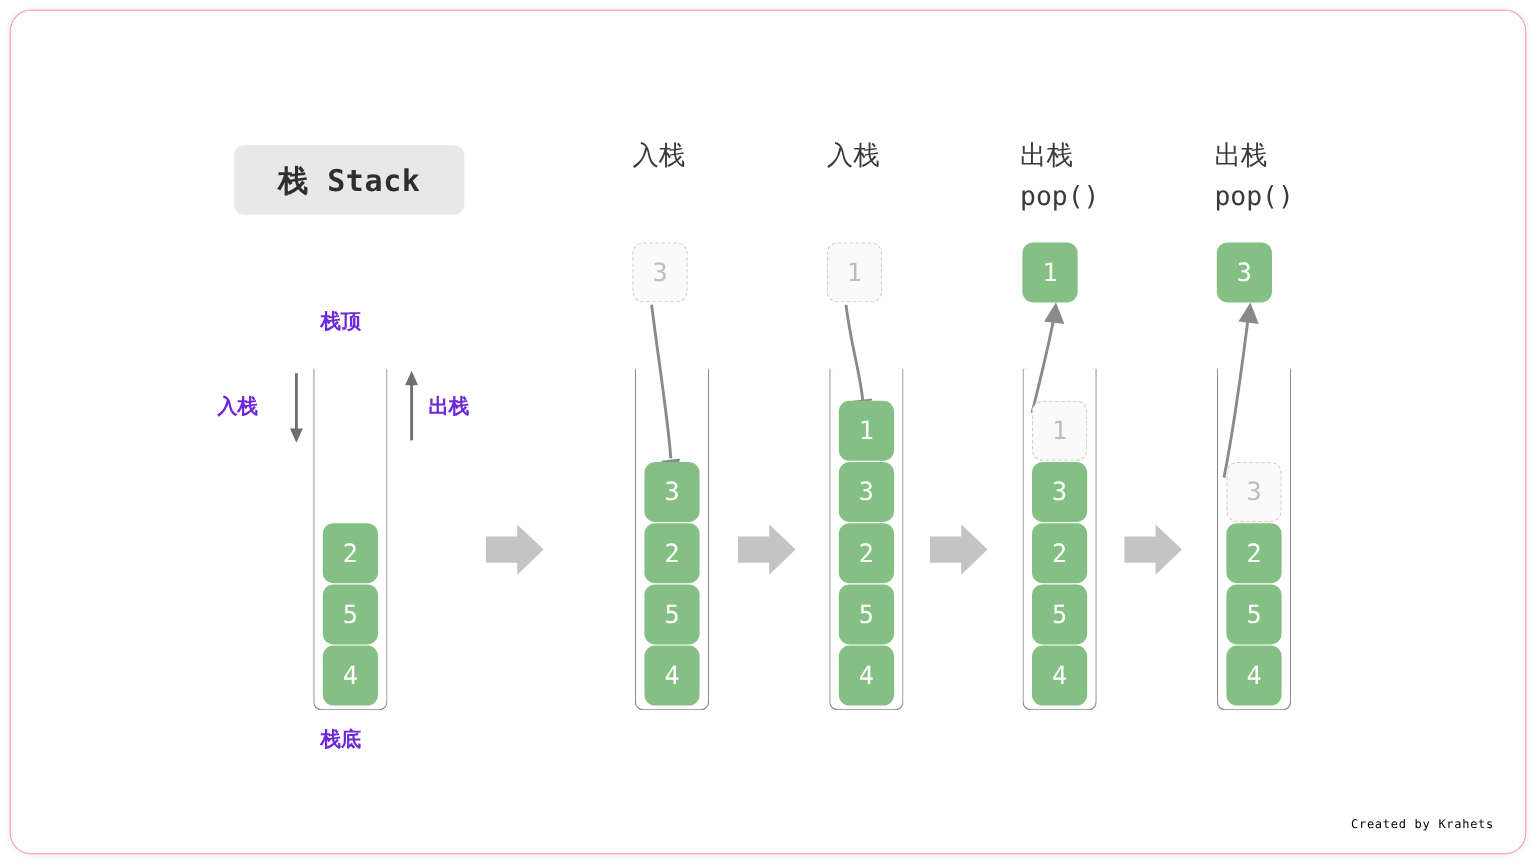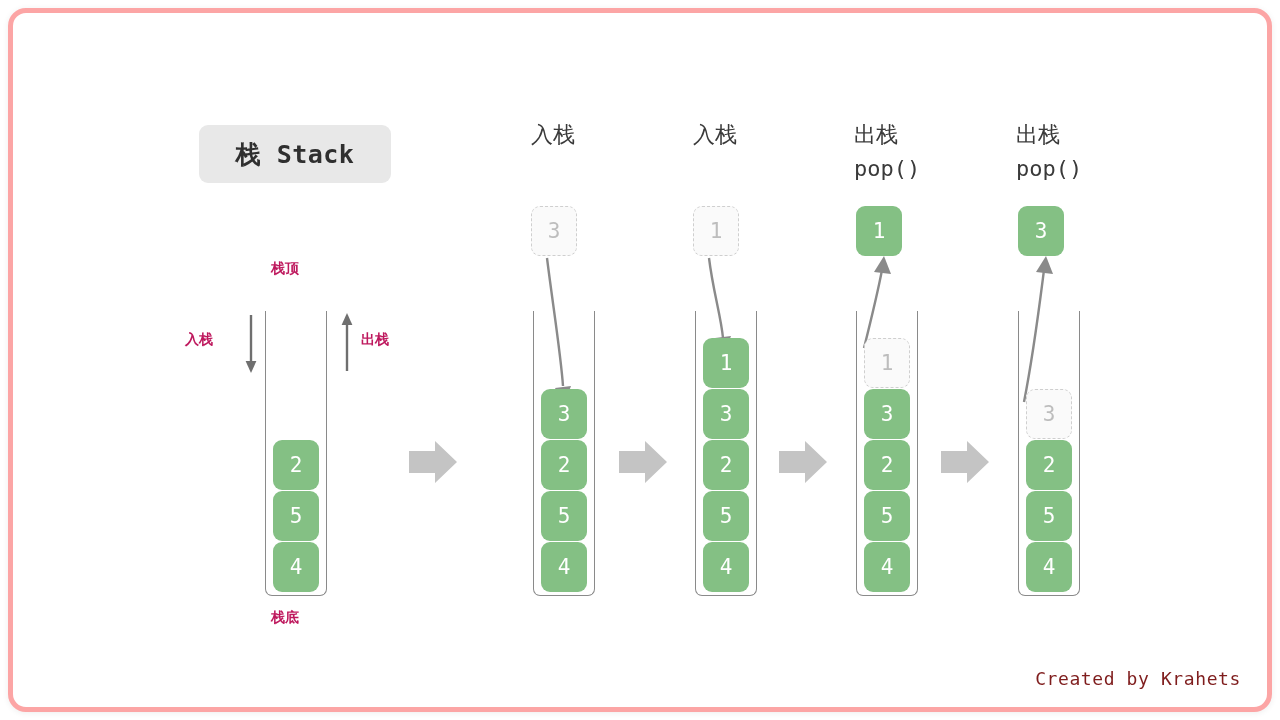--- a/index.html
+++ b/index.html
@@ -13,21 +13,21 @@
     font-family: "Liberation Sans", sans-serif;
     overflow: hidden;
   }
   #card {
     position: absolute;
     left: 8px;
     top: 8px;
     width: 1264px;
     height: 704px;
     background: #ffffff;
-    border: 5px solid #fca5a5;
+    border: 1px solid #fca5a5;
     border-radius: 18px;
     box-shadow: 0 1px 6px rgba(0,0,0,0.07);
     box-sizing: border-box;
     overflow: hidden;
     text-decoration: underline;
   }
   .abs { position: absolute; }
 
   
   #title-badge {
@@ -40,22 +40,22 @@
     font-size: 25px;
     font-weight: bold;
     color: #2f2f2f;
     letter-spacing: 0.5px;
   }
 
   
   .cjk-label {
     font-family: "DejaVu Sans", "Liberation Sans", sans-serif;
     font-weight: bold;
-    font-size: 14px;
-    color: #be185d;
+    font-size: 17px;
+    color: #6d28d9;
     white-space: nowrap;
   }
 
   
   .col-head {
     width: 170px;
     text-align: left;
     line-height: 1.55;
   }
   .col-head .zh {
@@ -126,22 +126,22 @@
     font-size: 21px;
     box-sizing: border-box;
   }
   .float-cell.filled { background: #84c084; color: #ffffff; }
   .float-cell.ghost  { background: #fafafa; color: #bdbdbd; border: 1.8px dashed #cfcfcf; }
 
   
   #watermark {
     right: 26px; bottom: 18px;
     font-family: "DejaVu Sans Mono", "Liberation Mono", monospace;
-    font-size: 18px;
-    color: #7f1d1d;
+    font-size: 10px;
+    color: #000000;
     letter-spacing: 0.6px;
   }
   svg { display: block; overflow: visible; }
 </style>
 </head>
 <body>
 
 <div id="card">
 
   <div id="title-badge" class="abs">栈 Stack</div>

